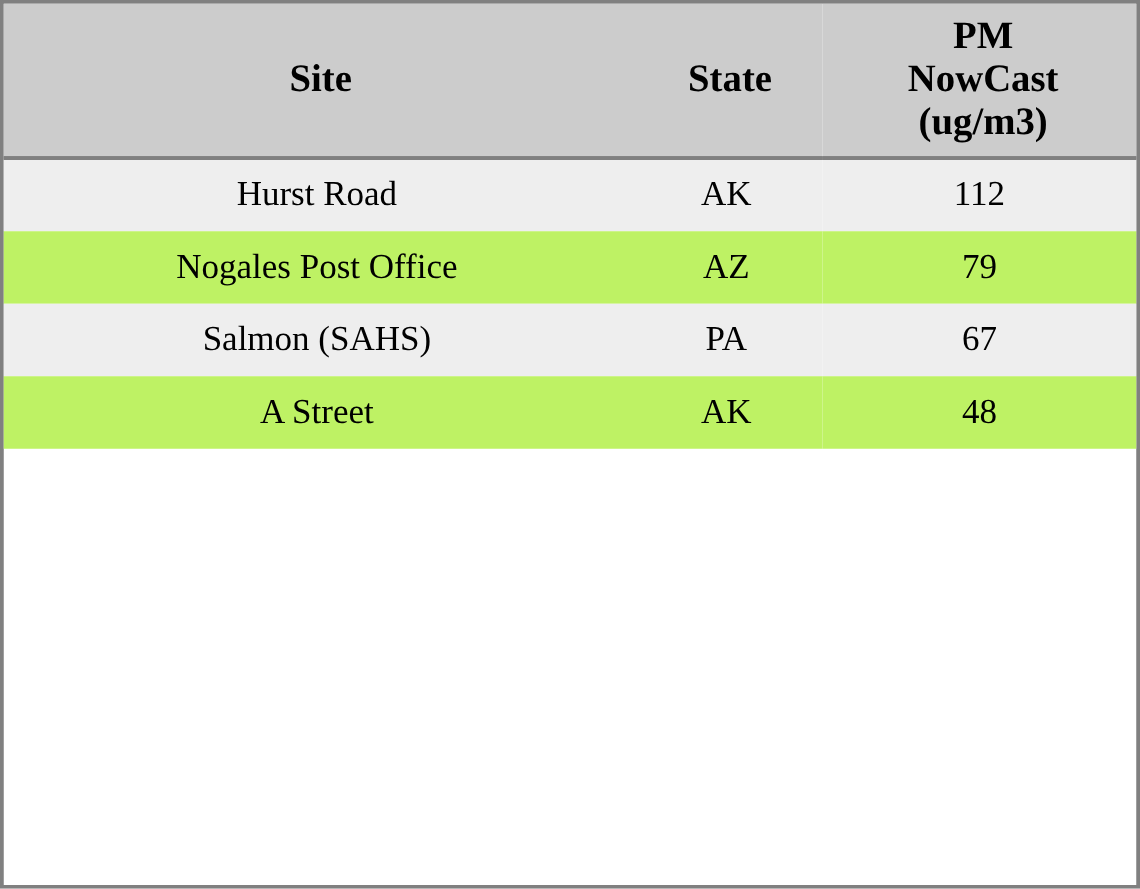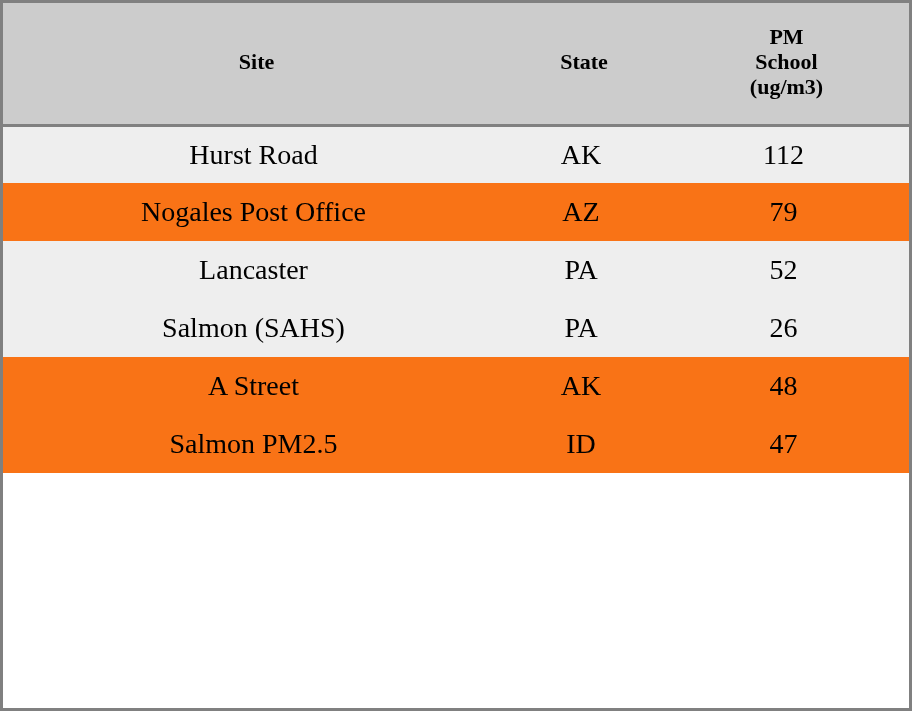--- a/index.html
+++ b/index.html
@@ -28,41 +28,41 @@
     table-layout: fixed;
   }
   col.col-site   { width: 55.3%; }
   col.col-state  { width: 17.0%; }
   col.col-value  { width: 27.7%; }
 
   thead th {
     background: #cccccc;
     color: #000000;
     font-weight: bold;
-    font-size: 22px;
+    font-size: 31px;
     line-height: 1.12;
     text-align: center;
     vertical-align: middle;
     padding: 8px 0 10px 6px;
     border-bottom: 3px solid #808080;
     height: 122px;
     box-sizing: border-box;
   }
   tbody td {
     font-size: 28px;
     color: #000000;
     text-align: center;
     vertical-align: middle;
     height: 58px;
     padding: 0 6px;
     box-sizing: border-box;
     border: none;
   }
   tbody tr.odd td { background: #eeeeee; text-align: center; }
-  tbody tr.even td { background: #f97316; }
+  tbody tr.even td { background: #bef264; }
   .hdr-line { display: block; }
 </style>
 </head>
 <body>
 
 <div class="table-frame">
   <table>
     <colgroup>
       <col class="col-site">
       <col class="col-state">
@@ -71,51 +71,41 @@
     <thead>
       <tr>
         <th>
           <span>Site</span>
         </th>
         <th>
           <span>State</span>
         </th>
         <th>
           <span class="hdr-line">PM</span>
-          <span class="hdr-line">School</span>
+          <span class="hdr-line">NowCast</span>
           <span class="hdr-line">(ug/m3)</span>
         </th>
       </tr>
     </thead>
     <tbody>
       <tr class="odd">
         <td>Hurst Road</td>
         <td>AK</td>
         <td>112</td>
       </tr>
       <tr class="even">
         <td>Nogales Post Office</td>
         <td>AZ</td>
         <td>79</td>
       </tr>
       <tr class="odd">
-        <td>Lancaster</td>
-        <td>PA</td>
-        <td>52</td>
-      </tr>
-      <tr class="odd">
         <td>Salmon (SAHS)</td>
         <td>PA</td>
-        <td>26</td>
+        <td>67</td>
       </tr>
       <tr class="even">
         <td>A Street</td>
         <td>AK</td>
         <td>48</td>
       </tr>
-      <tr class="even">
-        <td>Salmon PM2.5</td>
-        <td>ID</td>
-        <td>47</td>
-      </tr>
     </tbody>
   </table>
 </div>
 
 </body></html>

